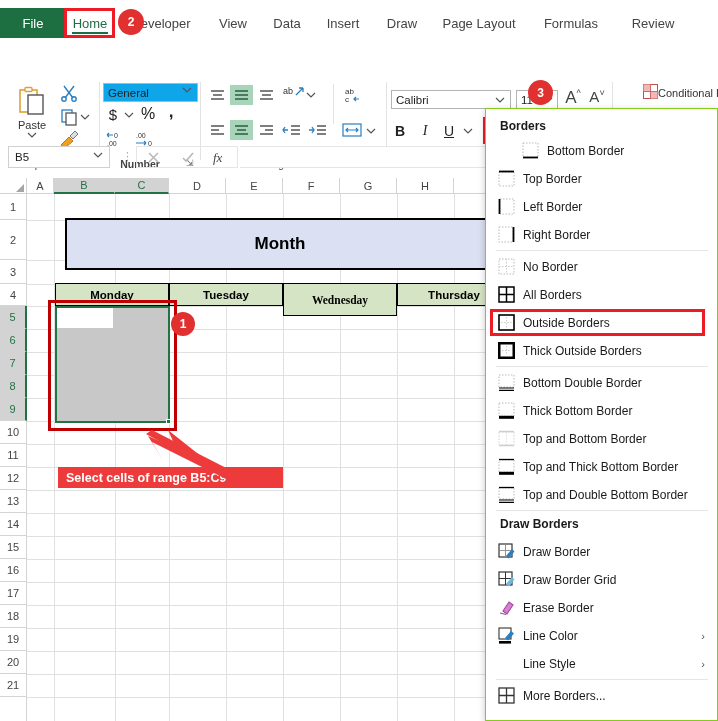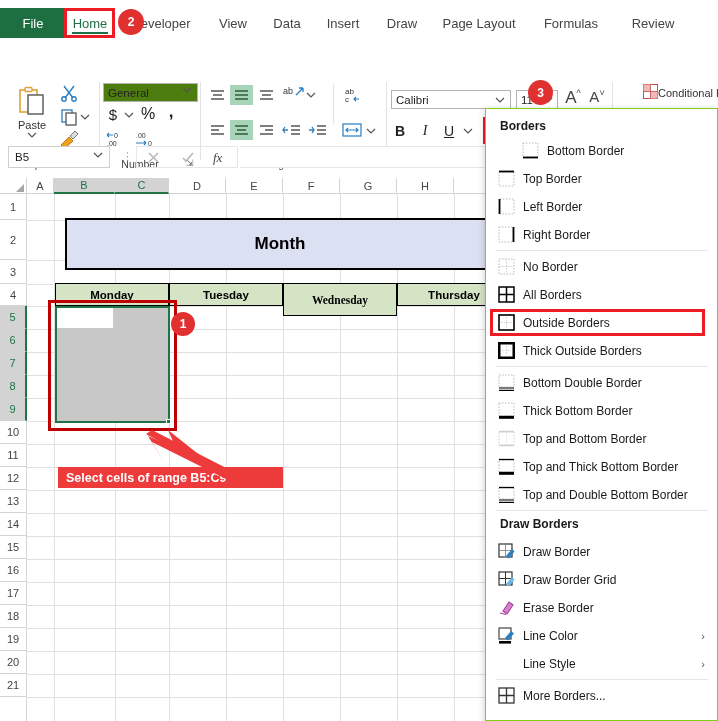--- a/index.html
+++ b/index.html
@@ -44,21 +44,21 @@
 
   
   .clip-paste { position:absolute; left:10px; top:48px; width:44px; height:58px;
     display:flex; flex-direction:column; align-items:center; }
   .clip-paste .lbl { font-size:11px; color:#333; margin-top:1px; }
   .mini-ico { position:absolute; }
 
   
   .numfmt {
     position:absolute; left:103px; top:45px; width:95px; height:19px;
-    border:1px solid #b4b4b4; background:#4d7c0f; font-size:11.5px;
+    border:1px solid #b4b4b4; background:#0ea5e9; font-size:11.5px;
     display:flex; align-items:center; padding-left:4px; color:#222;
   }
   .numfmt .cv { position:absolute; right:5px; top:3px; font-size:9px; color:#555; }
 
   
   .fontname {
     position:absolute; left:391px; top:52px; width:120px; height:19px;
     border:1px solid #b4b4b4; background:#fff; font-size:11.5px;
     display:flex; align-items:center; padding-left:4px; color:#222;
   }
@@ -258,21 +258,21 @@
     <svg class="mini-ico" style="left:105px;top:92px;" width="24" height="18" viewBox="0 0 24 18">
       <text x="9" y="8" font-size="7" fill="#333" font-family="Liberation Sans">0</text>
       <text x="2" y="16" font-size="7" fill="#333" font-family="Liberation Sans">.00</text>
       <path d="M8 5 L2 5 M2 5 L4 3 M2 5 L4 7" stroke="#2a7fc1" stroke-width="1.1" fill="none"></path>
     </svg>
     <svg class="mini-ico" style="left:134px;top:92px;" width="24" height="18" viewBox="0 0 24 18">
       <text x="2" y="8" font-size="7" fill="#333" font-family="Liberation Sans">.00</text>
       <text x="14" y="16" font-size="7" fill="#333" font-family="Liberation Sans">0</text>
       <path d="M2 13 L12 13 M12 13 L10 11 M12 13 L10 15" stroke="#2a7fc1" stroke-width="1.1" fill="none"></path>
     </svg>
-    <div class="grp-label" style="left:100px;top:120px;width:80px;">Number</div>
+    <div class="grp-label" style="left:100px;top:120px;width:80px;font-weight:bold;">Number</div>
     <div class="dlg-launch" style="left:186px;top:120px;">⇲</div>
     <div class="ribbon-sep" style="left:200px;"></div>
 
     <svg class="mini-ico" style="left:209px;top:50px;" width="17" height="14" viewBox="0 0 17 14">
       <path d="M2 3 H15 M4 7 H13 M2 11 H15" stroke="#555" stroke-width="1.4"></path>
     </svg>
     <div style="position:absolute;left:230px;top:47px;width:23px;height:20px;background:#a8d5ba;">
       <svg width="17" height="14" viewBox="0 0 17 14" style="margin:3px 0 0 3px">
         <path d="M2 3 H15 M2 7 H15 M2 11 H15" stroke="#2d5c41" stroke-width="1.4"></path>
       </svg>

